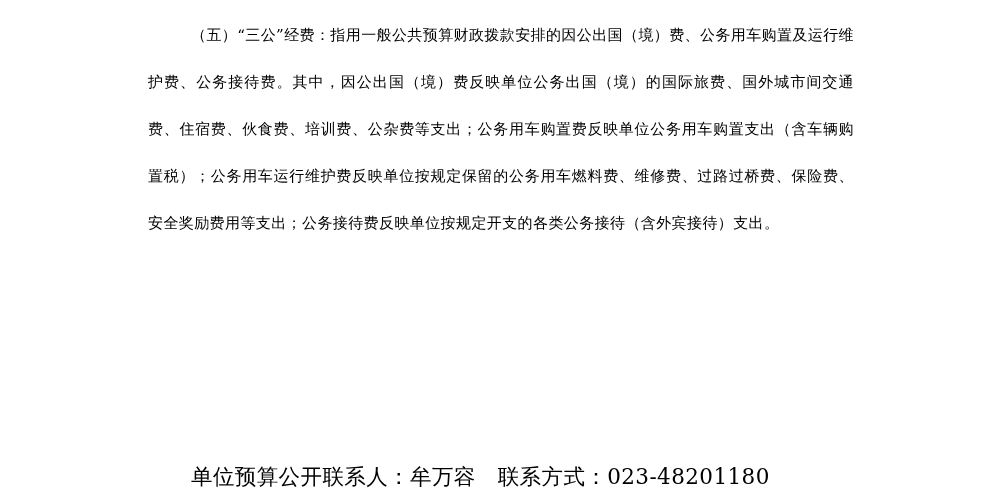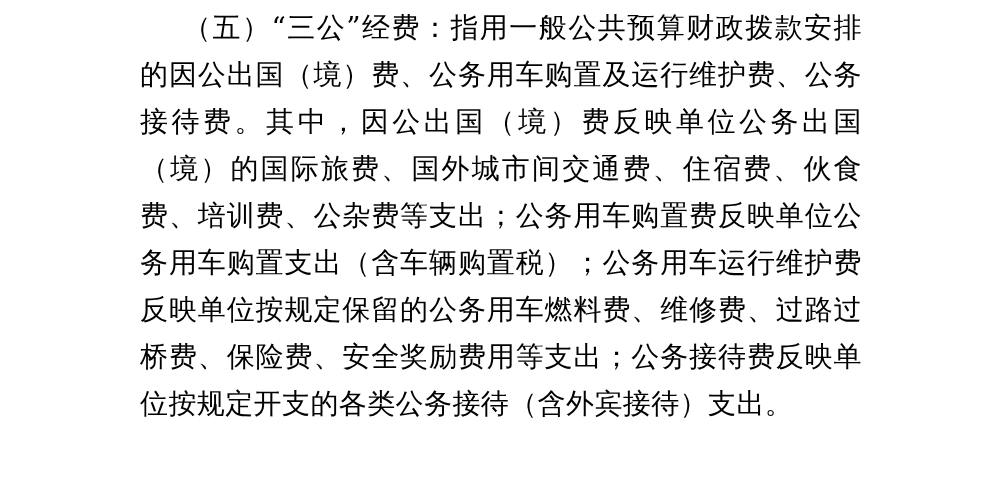--- a/index.html
+++ b/index.html
@@ -21,22 +21,22 @@
     box-sizing: border-box;
     padding: 0;
   }
   .body-block {
     position: absolute;
     left: 136px;
     top: 0px;
     width: 730px;
   }
   .para {
-    margin: 4px;
-    font-size: 28px;
+    margin: 12px;
+    font-size: 15px;
     line-height: 47px;
     text-align: justify;
     text-justify: inter-ideograph;
     text-indent: 0;
     letter-spacing: 0.4px;
     word-break: break-all;
   }
   .para-indent {
     text-indent: 43px;
   }
@@ -61,14 +61,17 @@
 </style>
 </head>
 <body>
 
 <div class="page">
 
   <div class="body-block">
     <p class="para para-indent">（五）“三公”经费：指用一般公共预算财政拨款安排的因公出国（境）费、公务用车购置及运行维护费、公务接待费。其中，因公出国（境）费反映单位公务出国（境）的国际旅费、国外城市间交通费、住宿费、伙食费、培训费、公杂费等支出；公务用车购置费反映单位公务用车购置支出（含车辆购置税）；公务用车运行维护费反映单位按规定保留的公务用车燃料费、维修费、过路过桥费、保险费、安全奖励费用等支出；公务接待费反映单位按规定开支的各类公务接待（含外宾接待）支出。</p>
   </div>
 
+  <div class="contact-block">
+    <p class="contact-line"><span>单位预算公开联系人：</span><span>牟万容</span><span class="gap-wide"></span><span>联系方式：</span><span>023-48201180</span></p>
+  </div>
 
 </div>
 
 </body></html>

